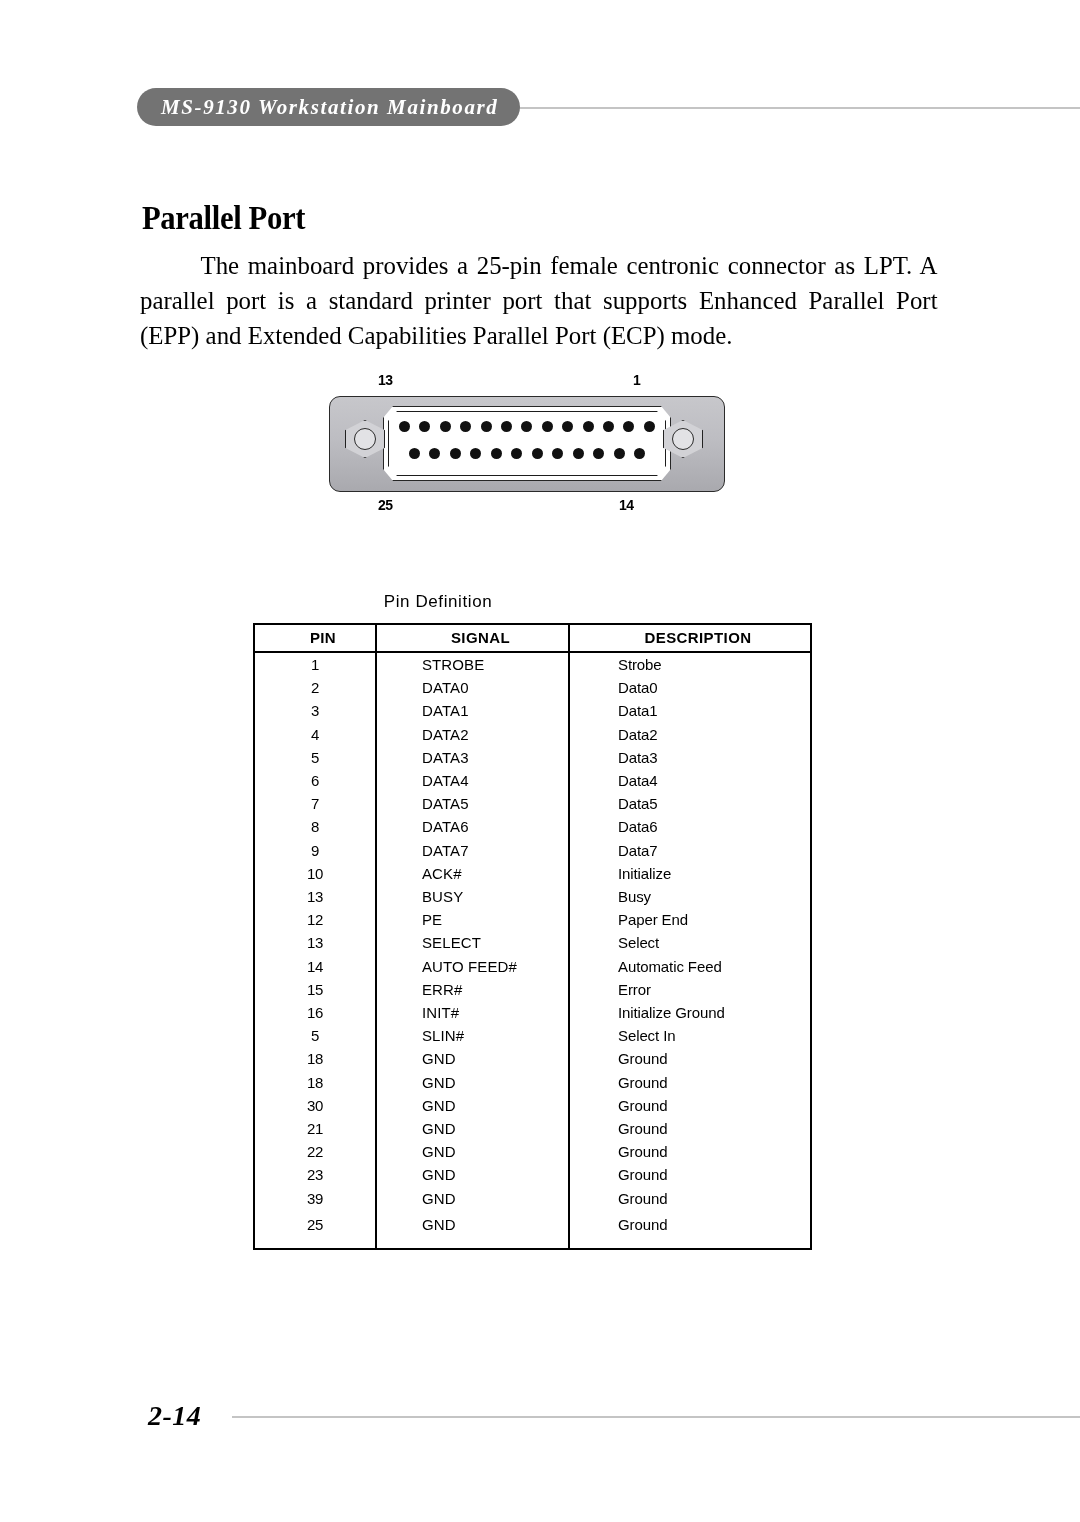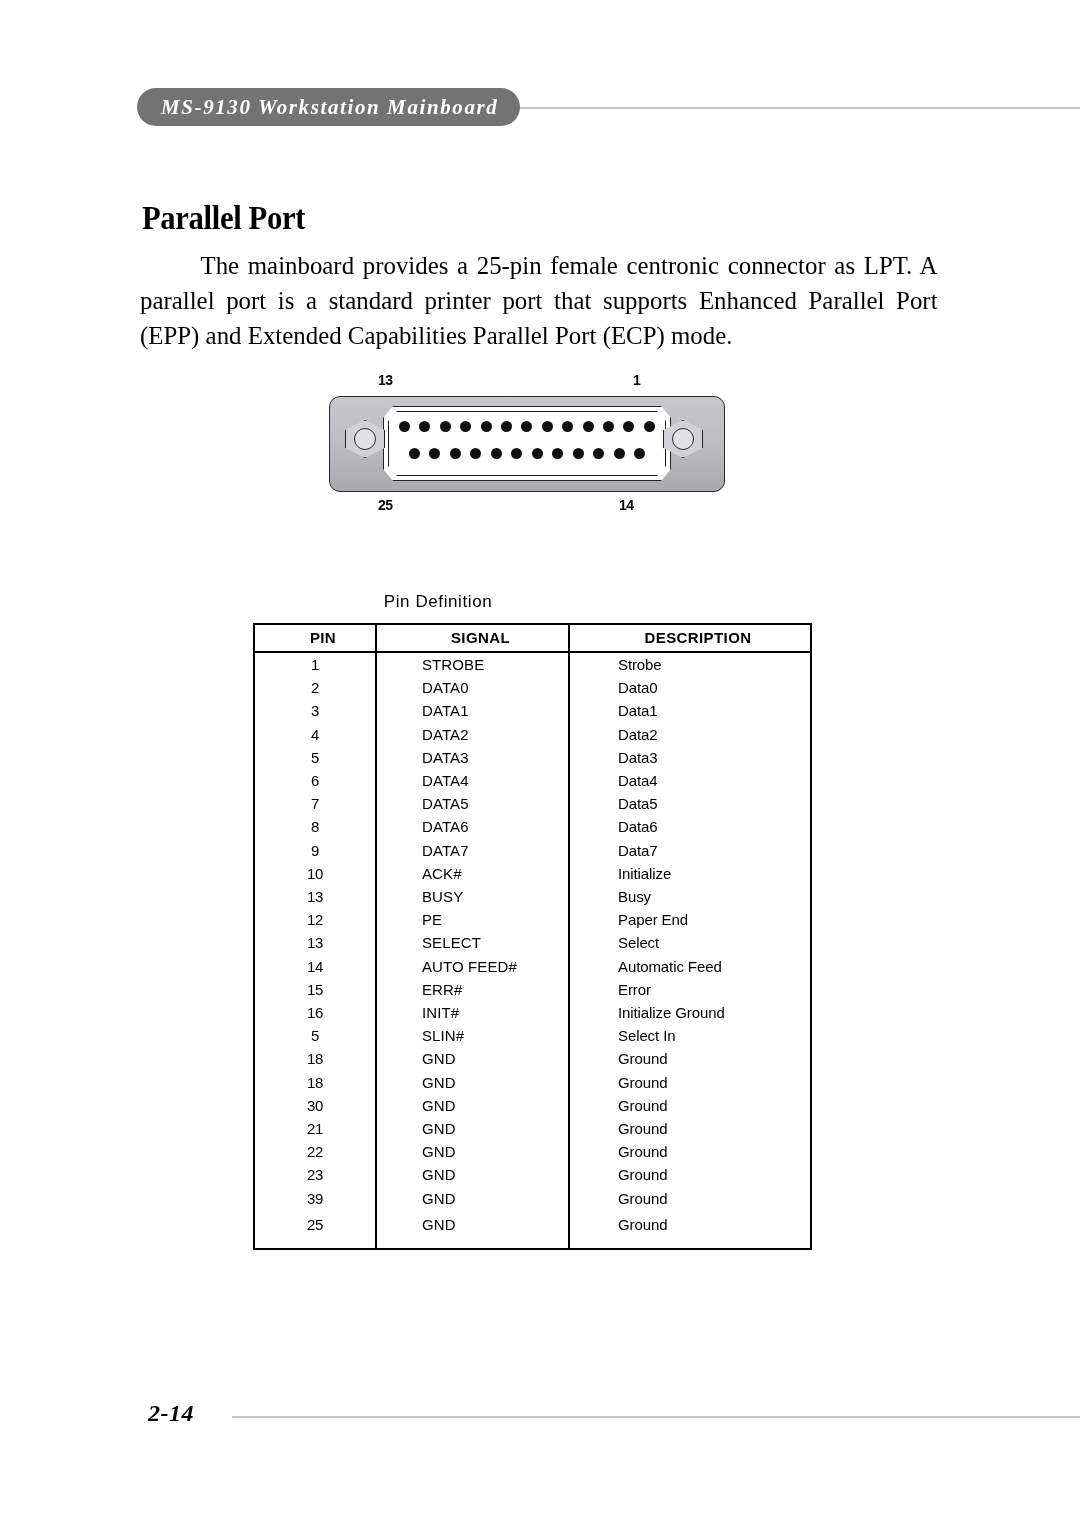--- a/index.html
+++ b/index.html
@@ -264,21 +264,21 @@
     width: 1080px;
     height: 30px;
   }
   #footer-page-number {
     position: absolute;
     left: 148px;
     top: 0;
     font-family: "Liberation Serif", serif;
     font-style: italic;
     font-weight: bold;
-    font-size: 24px;
+    font-size: 28px;
     letter-spacing: 0.5px;
   }
   #footer-rule {
     position: absolute;
     left: 232px;
     top: 16px;
     width: 848px;
     height: 2px;
     background: #c4c4c4;
   }

